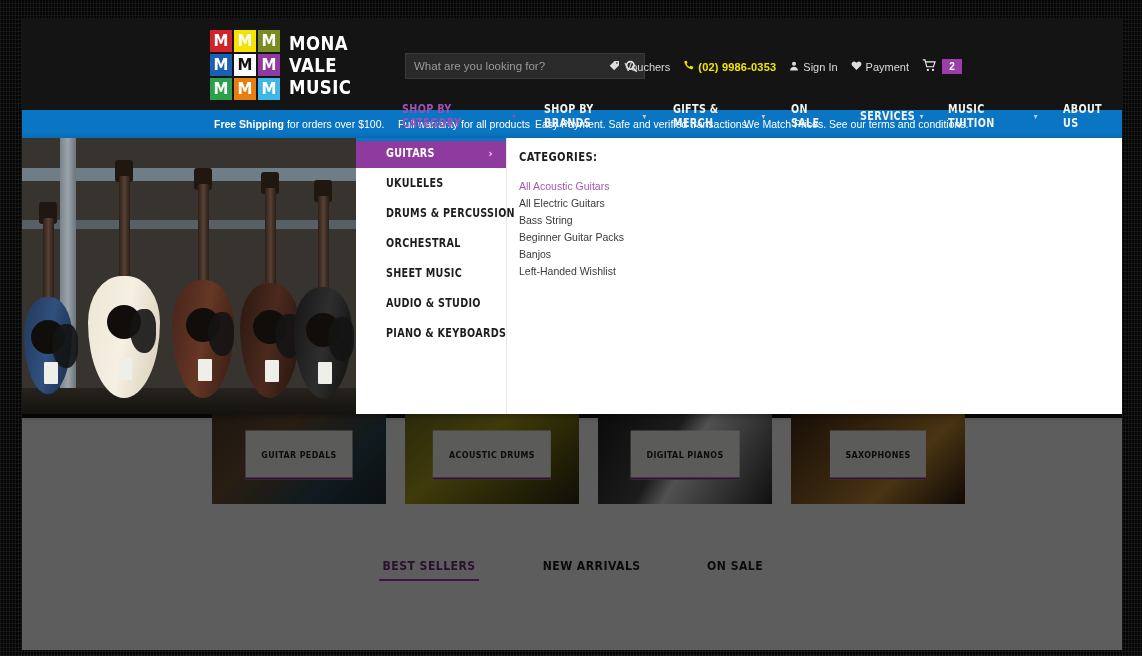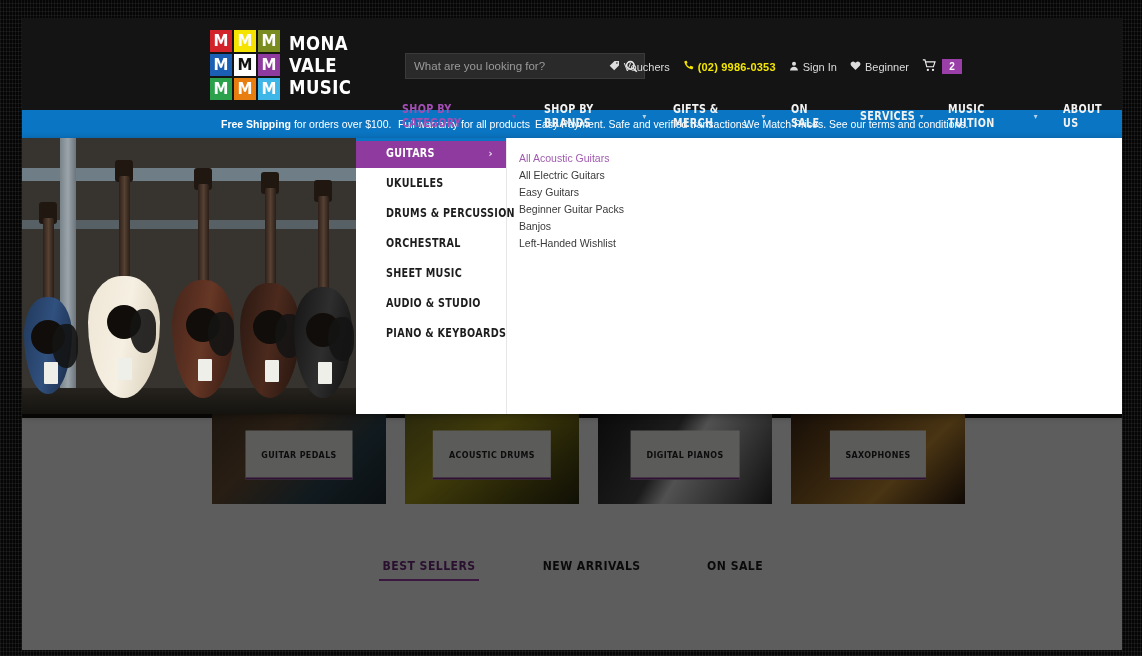--- a/index.html
+++ b/index.html
@@ -390,21 +390,21 @@
               </svg>
           </span>
           <span>Sign In</span>
         </div>
         <div class="util-item">
           <span>
             <svg width="11" height="11" viewBox="0 0 16 16" fill="#ddd">
                 <path d="M8 14.5 1.8 8.3a3.7 3.7 0 0 1 5.2-5.2L8 4.1l1-1A3.7 3.7 0 0 1 14.2 8.3z"></path>
               </svg>
           </span>
-          <span>Beginner</span>
+          <span>Payment</span>
         </div>
         <div id="cart-group">
           <span>
             <svg width="15" height="13" viewBox="0 0 18 16" fill="none" stroke="#f0f0f0" stroke-width="1.4">
               <path d="M0.8 1h2.6l2.2 8.5h8.2l2-6H4.4"></path>
                 <circle cx="7" cy="13.4" r="1.4" fill="#f0f0f0" stroke="none"></circle>
                 <circle cx="13.3" cy="13.4" r="1.4" fill="#f0f0f0" stroke="none"></circle>
             </svg>
           </span>
           <span id="cart-badge">2</span>
@@ -435,21 +435,21 @@
             <span>MUSIC TUITION</span>
             <span class="caret">▾</span>
           </div>
           <div class="nav-item">
             <span>ABOUT US</span>
           </div>
         </div>
     </div>
 
     <div id="promo">
-        <div class="promo-item" style="left: 199px;"><b>Free Shipping</b><span> for orders over $100.</span></div>
+        <div class="promo-item" style="left: 192px;"><b>Free Shipping</b><span> for orders over $100.</span></div>
         <div class="promo-item" style="left: 376px;"><span>Full warranty for all products</span></div>
         <div class="promo-item" style="left: 513px;"><span>Easy Payment. Safe and verified transactions.</span></div>
         <div class="promo-item" style="left: 722px;"><span>We Match Prices. See our terms and conditions.</span></div>
       </div>
 
     <div id="body-area">
 
       <div id="hero">
         <div class="shelf"></div>
         <div id="hero-rail"></div>
@@ -616,24 +616,27 @@
             <span class="lbl">AUDIO &amp; STUDIO</span>
             <span class="arrow"></span>
           </div>
           <div class="ml-item">
             <span class="lbl">PIANO &amp; KEYBOARDS</span>
             <span class="arrow"></span>
           </div>
         </div>
 
       <div id="mega-right">
+        <div class="title">
+          <span>CATEGORIES:</span>
+        </div>
         <div id="mr-links">
             <div class="mr-link hl">All Acoustic Guitars</div>
             <div class="mr-link">All Electric Guitars</div>
-            <div class="mr-link">Easy Guitars</div>
+            <div class="mr-link">Bass String</div>
             <div class="mr-link">Beginner Guitar Packs</div>
             <div class="mr-link">Banjos</div>
             <div class="mr-link">Left-Handed Wishlist</div>
           </div>
       </div>
     </div>
 
   </div>
 </div>
 

